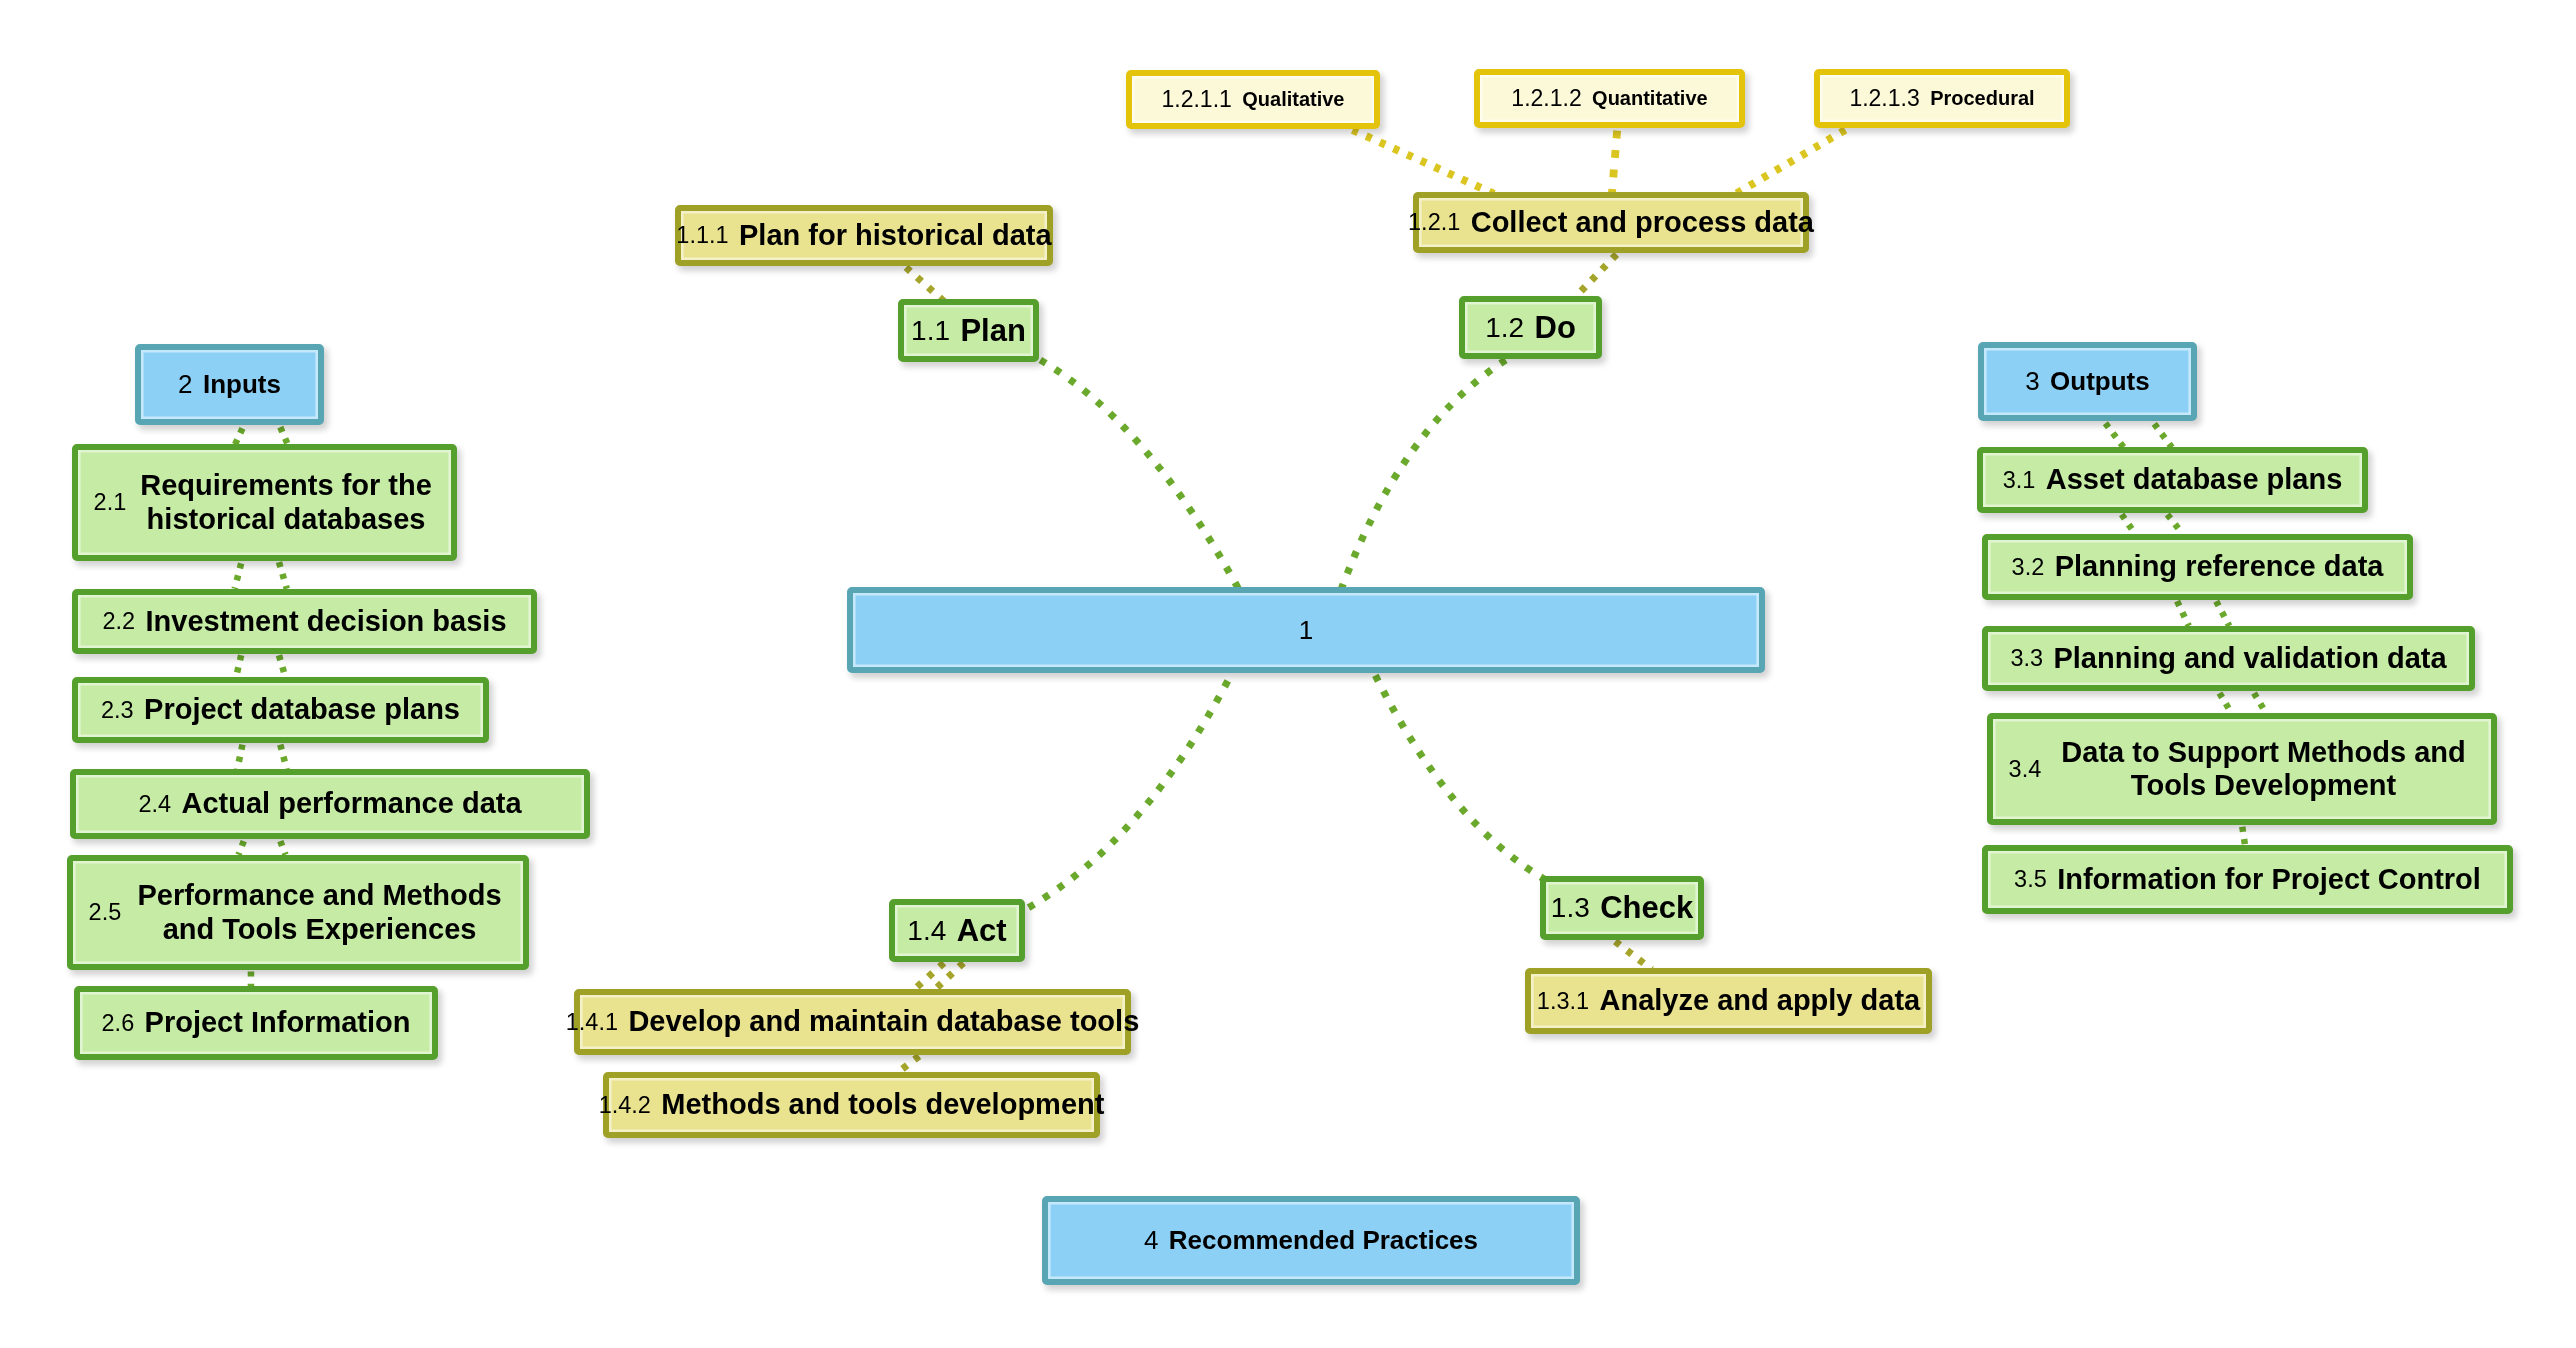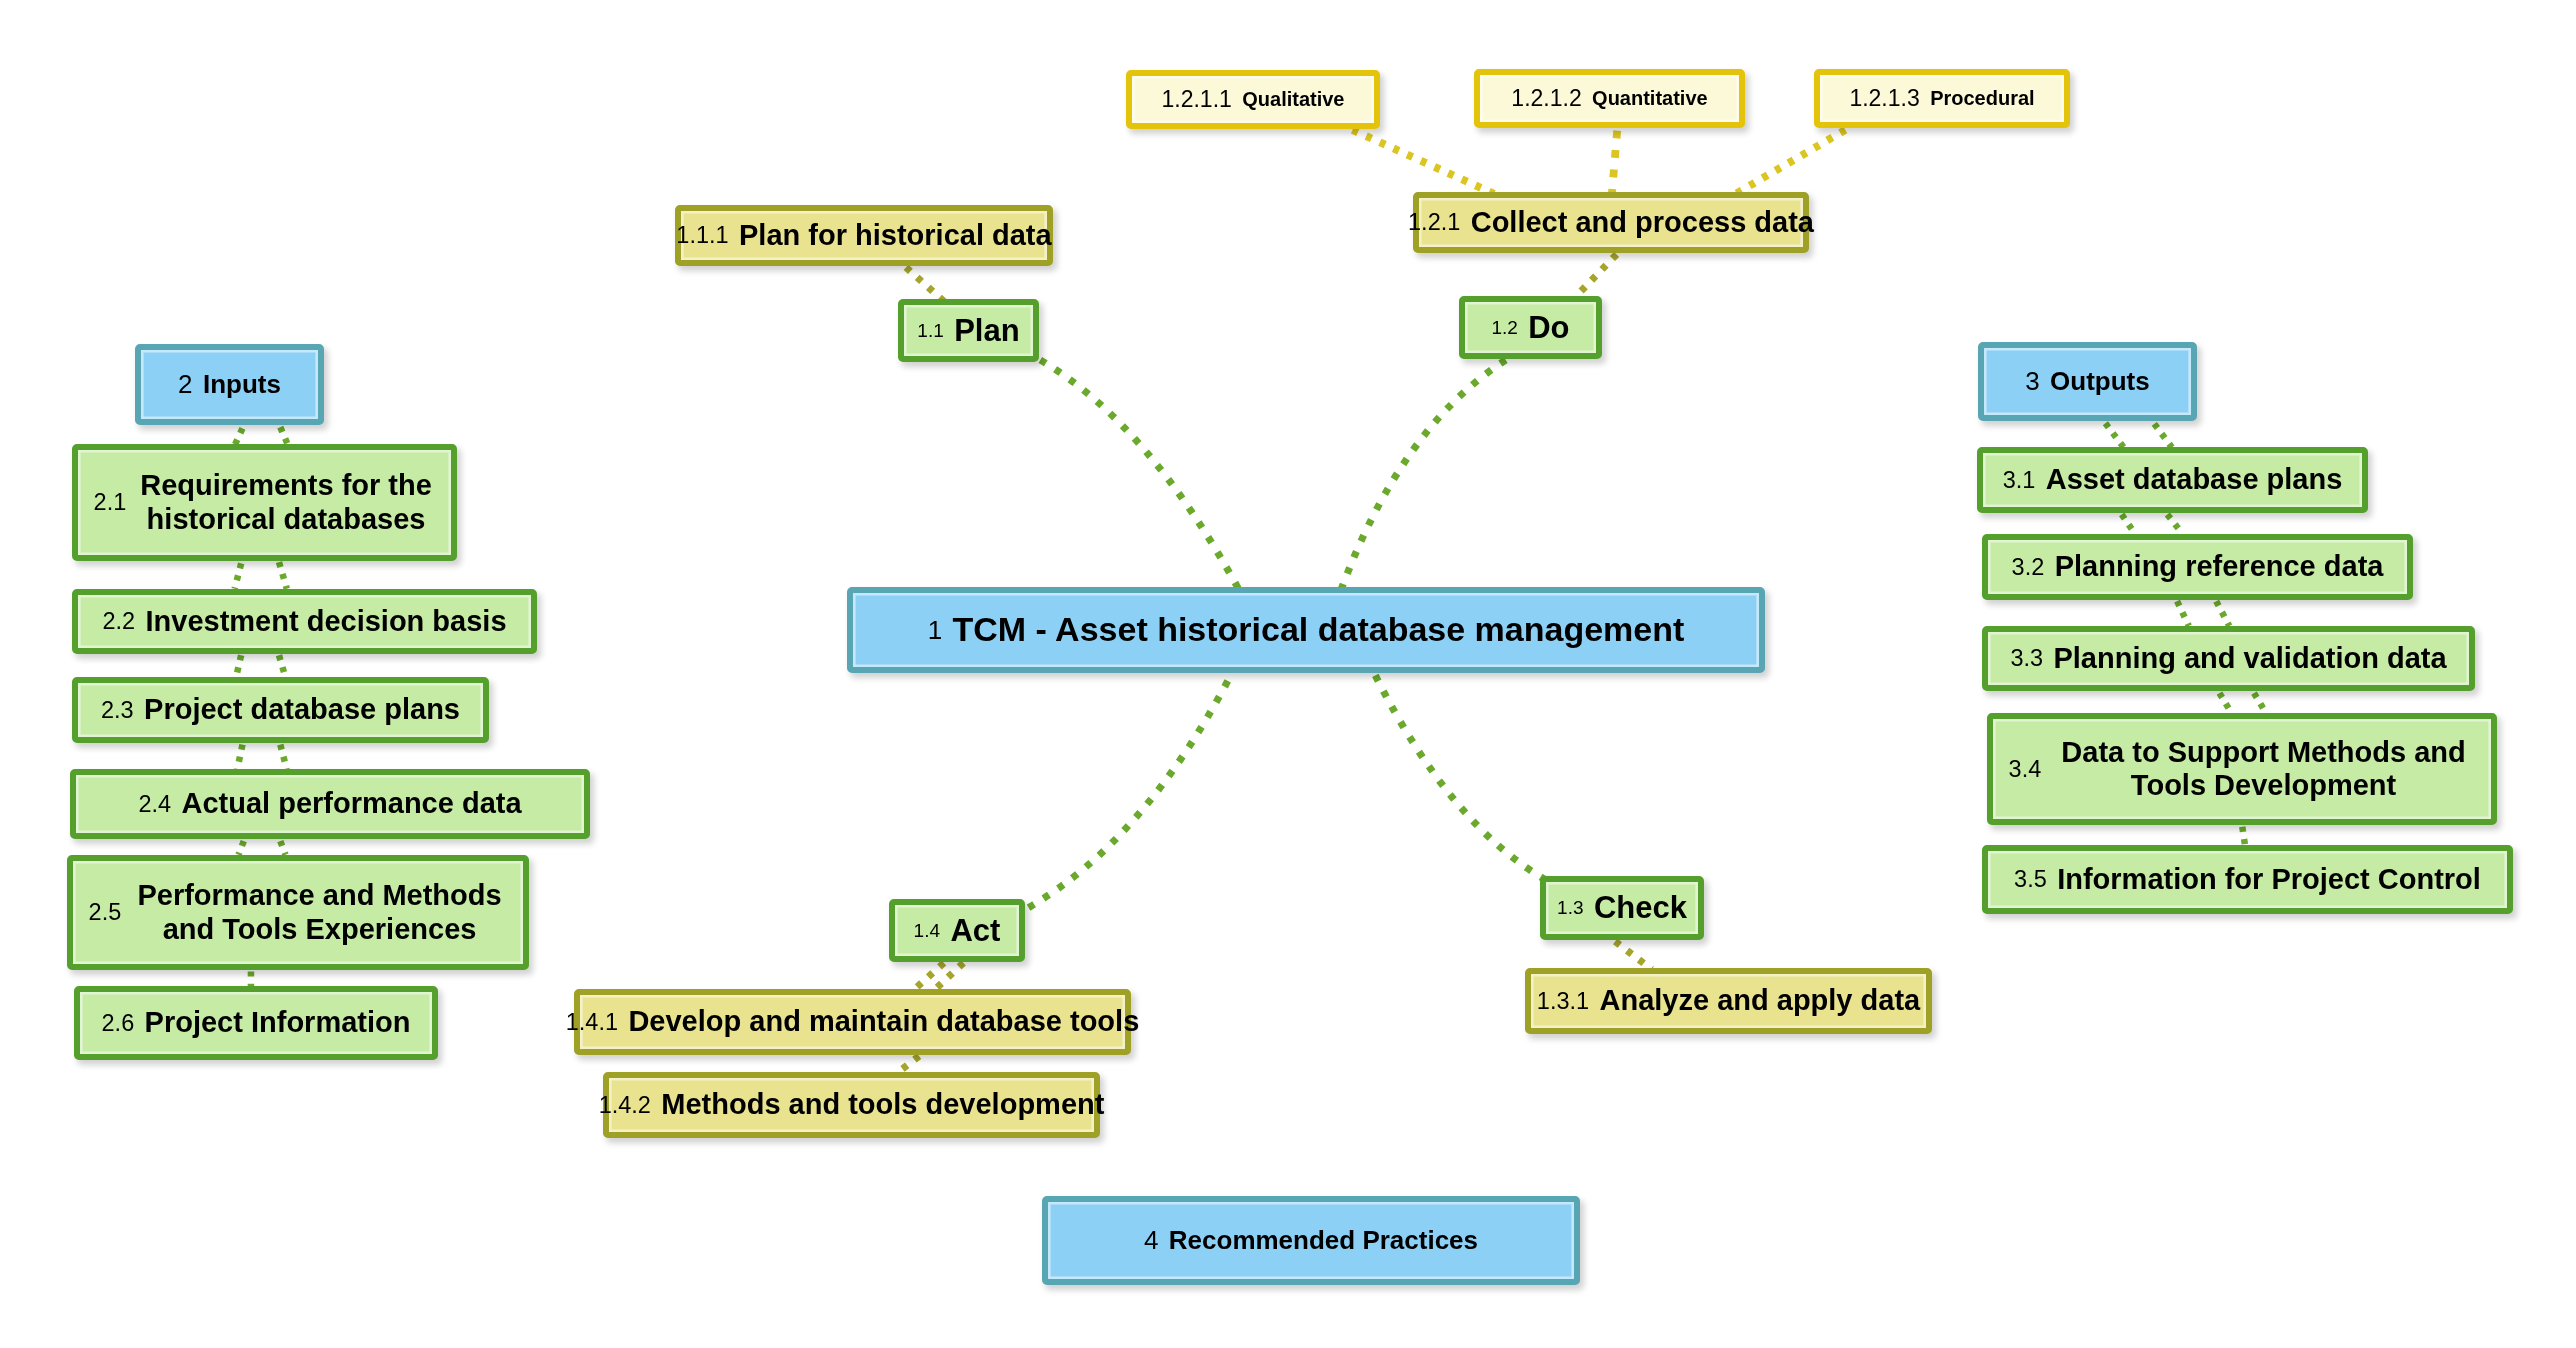--- a/index.html
+++ b/index.html
@@ -37,21 +37,21 @@
   }
   .node .label{
     font-weight:700;
     text-align:center;
     line-height:1.15;
     white-space:nowrap;
   }
   .node.wrap .label{ white-space:normal; }
   .role-center  .label{font-size:34px} .role-center  .prefix{font-size:26px}
   .role-header  .label{font-size:26px} .role-header  .prefix{font-size:26px}
-  .role-pdca    .label{font-size:31px} .role-pdca    .prefix{font-size:19px}
+  .role-pdca    .label{font-size:31px} .role-pdca    .prefix{font-size:28px}
   .role-leaf    .label{font-size:29px} .role-leaf    .prefix{font-size:23.5px}
   .role-subleaf .label{font-size:29px} .role-subleaf .prefix{font-size:23.5px}
   .role-yleaf   .label{font-size:20px} .role-yleaf   .prefix{font-size:23px}
 </style>
 </head>
 <body>
 
 <div id="stage">
   <svg id="connector-layer" viewBox="0 0 3952 2069" xmlns="http://www.w3.org/2000/svg">
       <path d="M1596,552 Q1760,648 1900,903" fill="none" stroke="#6AA92C" stroke-width="11" stroke-dasharray="10 17"></path>
@@ -84,21 +84,20 @@
       <path d="M3325,789 L3348,818" fill="none" stroke="#6AA92C" stroke-width="10" stroke-dasharray="8 11"></path>
       <path d="M3340,922 L3358,960" fill="none" stroke="#6AA92C" stroke-width="10" stroke-dasharray="8 11"></path>
       <path d="M3400,922 L3420,960" fill="none" stroke="#6AA92C" stroke-width="10" stroke-dasharray="8 11"></path>
       <path d="M3405,1063 L3423,1093" fill="none" stroke="#6AA92C" stroke-width="10" stroke-dasharray="8 11"></path>
       <path d="M3458,1063 L3476,1093" fill="none" stroke="#6AA92C" stroke-width="10" stroke-dasharray="8 11"></path>
       <path d="M3440,1268 L3444,1295" fill="none" stroke="#6AA92C" stroke-width="10" stroke-dasharray="8 11"></path>
     </svg>
   <div id="nodes">
       <div class="node role-center" style="left: 847px; top: 587px; width: 918px; height: 86px; background: rgb(141, 208, 246); border-color: rgb(88, 166, 179);">
         <span class="prefix">1</span>
-        <span class="label">TCM - Asset historical database management</span>
       </div>
       <div class="node role-pdca" style="left: 898px; top: 299px; width: 141px; height: 63px; background: rgb(197, 235, 165); border-color: rgb(85, 160, 44);">
         <span class="prefix">1.1</span>
         <span class="label">Plan</span>
       </div>
       <div class="node role-pdca" style="left: 1459px; top: 296px; width: 143px; height: 63px; background: rgb(197, 235, 165); border-color: rgb(85, 160, 44);">
         <span class="prefix">1.2</span>
         <span class="label">Do</span>
       </div>
       <div class="node role-pdca" style="left: 1540px; top: 876px; width: 164px; height: 64px; background: rgb(197, 235, 165); border-color: rgb(85, 160, 44);">

